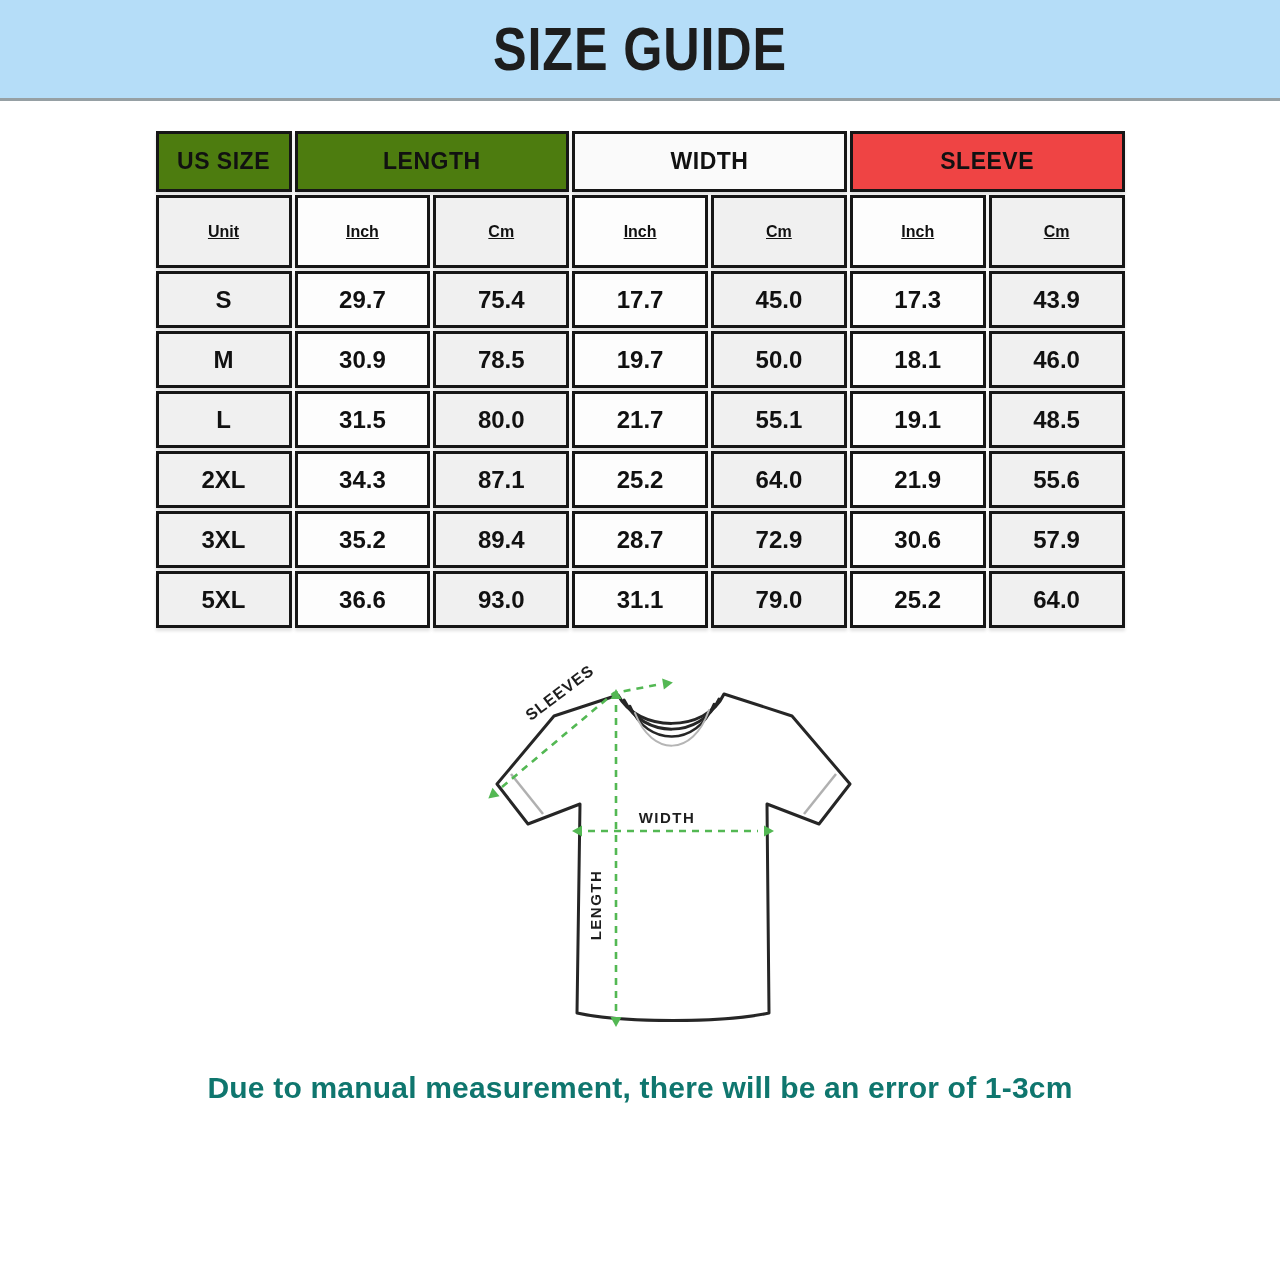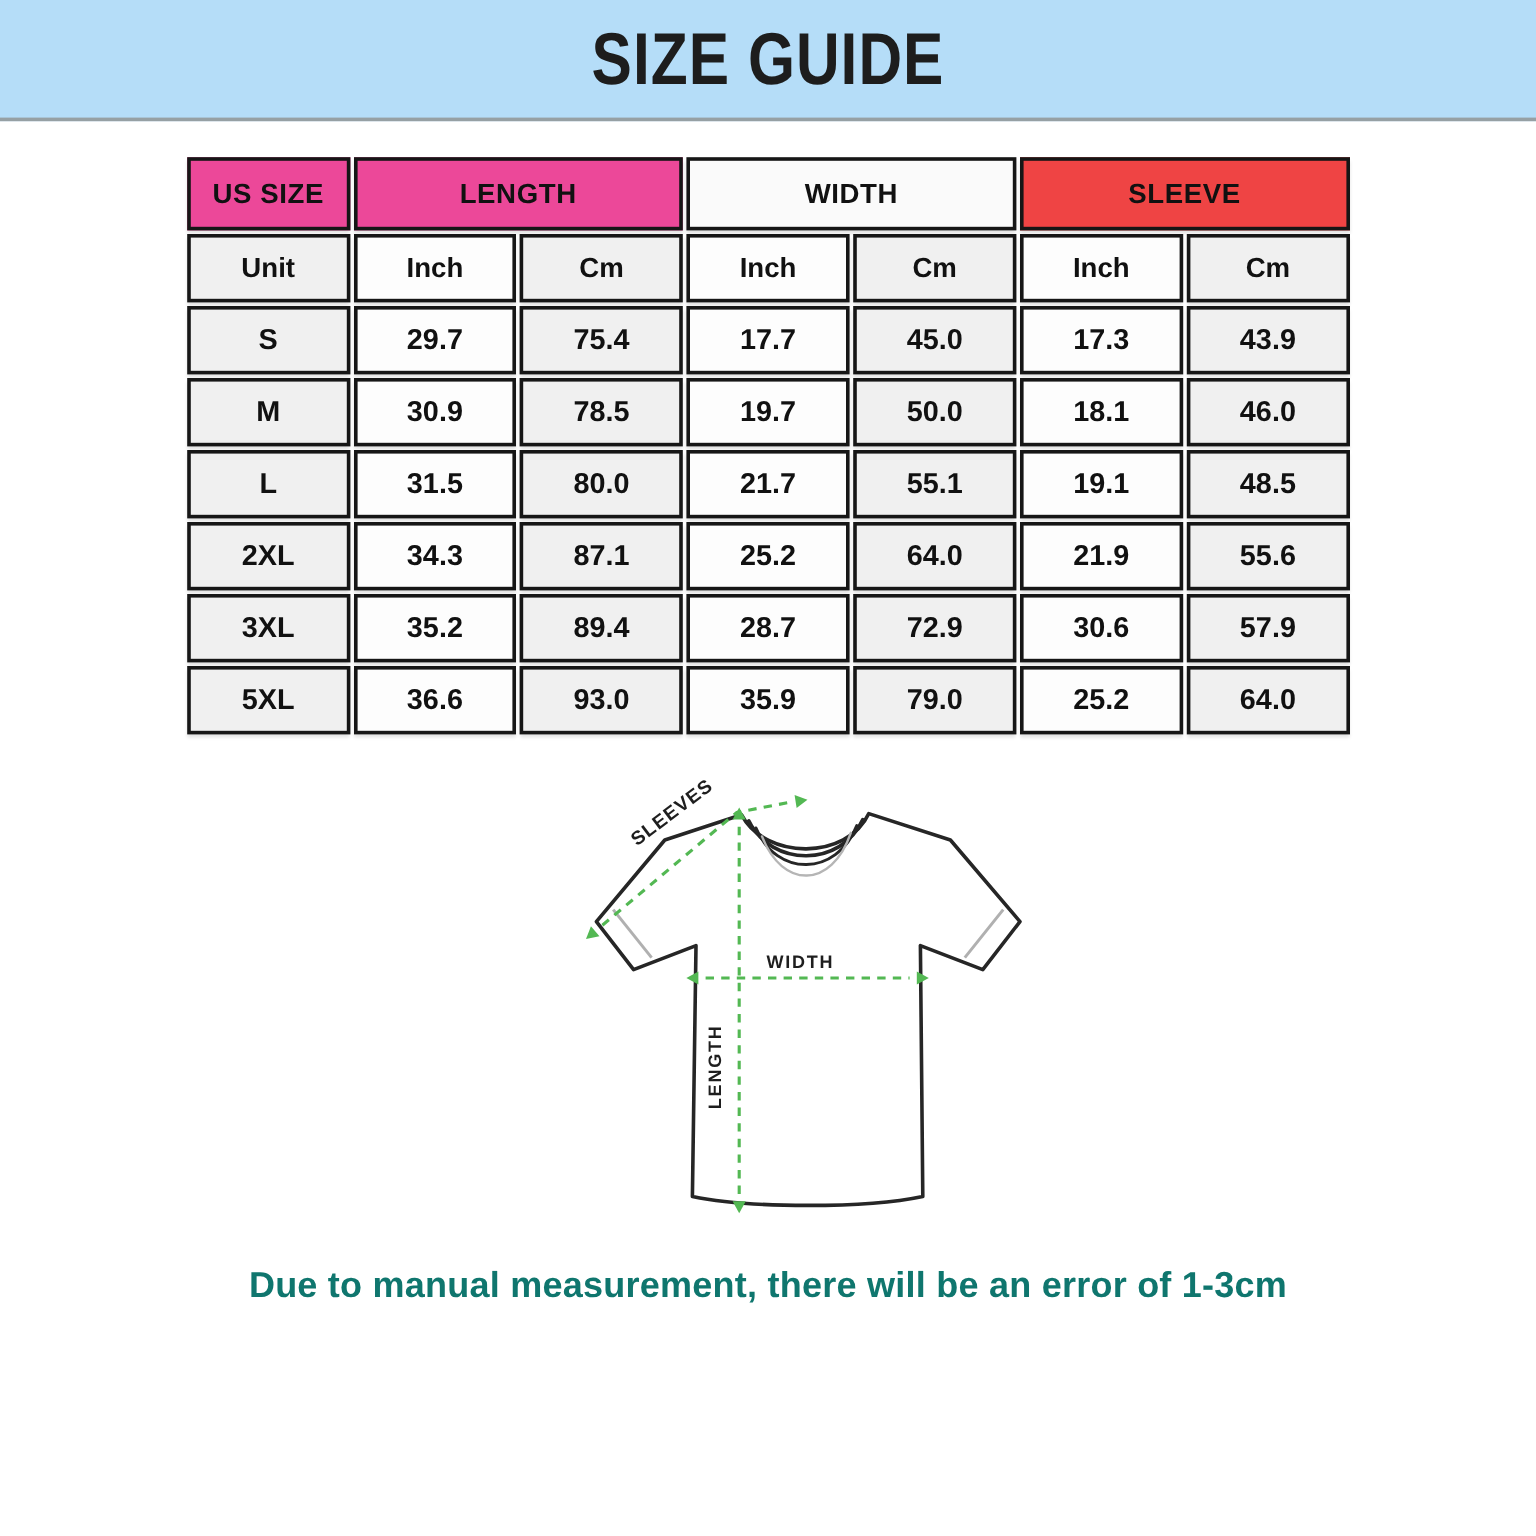--- a/index.html
+++ b/index.html
@@ -17,28 +17,28 @@
   
   .table-wrap { width:975px; margin:27px auto 0 auto; }
   table.size-table { width:100%; table-layout:fixed;
                      border-collapse:separate; border-spacing:3px; }
   .size-table col.c0 { width:136px; }
   .size-table th, .size-table td {
       border:3px solid #161616; text-align:center; vertical-align:middle;
       color:#111; font-weight:700; background:#fdfdfd;
       box-shadow:0 3px 3px rgba(0,0,0,0.12); }
   .size-table thead tr.grp-row th { height:61px; font-size:23px; letter-spacing:0.5px; }
-  .size-table thead tr.unit-row th { height:57px; font-size:23px; }
+  .size-table thead tr.unit-row th { height:73px; font-size:16px;text-decoration:underline; }
   .size-table tbody td { height:57px; font-size:24px; }
   
   .size-table tr.unit-row th:nth-child(odd),
   .size-table tbody td:nth-child(odd) { background:#f0f0f0; }
   .size-table tr.unit-row th:nth-child(even),
   .size-table tbody td:nth-child(even) { background:#fdfdfd; }
-  .size-table tr.grp-row th { background:#ec4899; }
+  .size-table tr.grp-row th { background:#4d7c0f; }
   .size-table tr.grp-row th.grp-width { background:#fafafa; }
   .size-table tr.grp-row th.grp-sleeve { background:#ef4444; }
 
   
   .diagram { width:420px; height:400px; margin:24px 0 0 466px; position:relative; }
   .diagram svg { display:block; }
   .mlabel { font-family:"Liberation Sans", sans-serif; font-weight:700;
             fill:#1e1e1e; }
 
   
@@ -123,21 +123,21 @@
           <td>89.4</td>
           <td>28.7</td>
           <td>72.9</td>
           <td>30.6</td>
           <td>57.9</td>
         </tr>
         <tr>
           <td>5XL</td>
           <td>36.6</td>
           <td>93.0</td>
-          <td>35.9</td>
+          <td>31.1</td>
           <td>79.0</td>
           <td>25.2</td>
           <td>64.0</td>
         </tr>
       </tbody>
   </table>
 </div>
 
 <div class="diagram">
   <svg width="420" height="400" viewBox="0 0 420 400">

